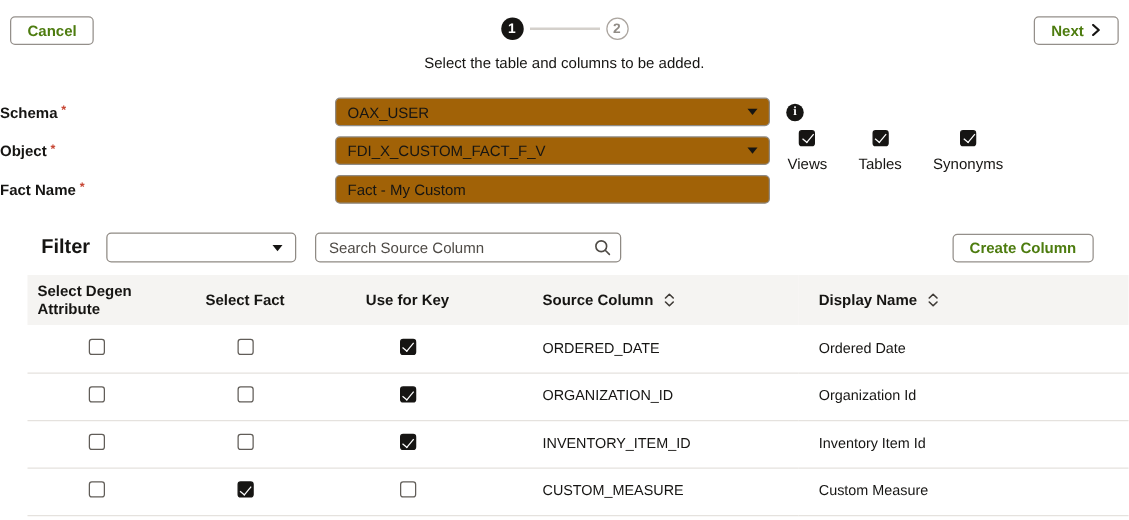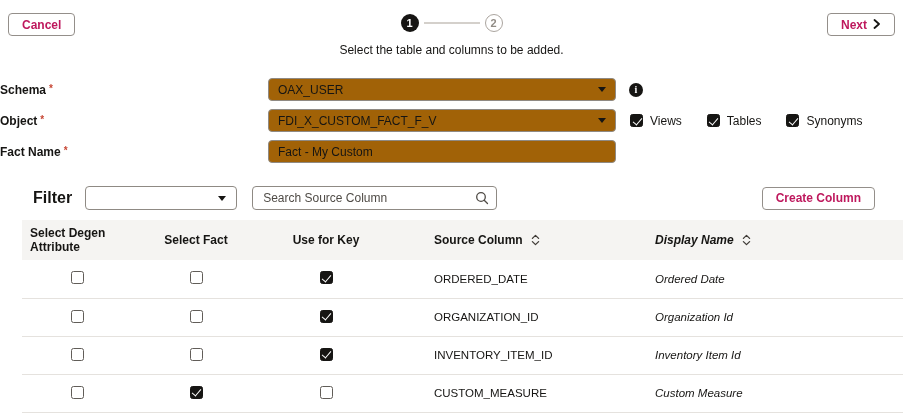--- a/index.html
+++ b/index.html
@@ -9,21 +9,21 @@
     font-family:"Liberation Sans", sans-serif;
     color:#161513; font-size:12px;
   }
 
   
   .topbar { position:relative; height:36px; padding-top:13px; }
   .btn {
     display:inline-flex; align-items:center; gap:6px;
     background:#fff; border:1px solid #948f8a; border-radius:4px;
     height:23px; padding:0 13px; font-size:12px; font-weight:700;
-    color:#be185d; cursor:pointer; font-family:inherit;
+    color:#4d7c0f; cursor:pointer; font-family:inherit;
   }
   .btn-cancel { position:absolute; left:8px; top:13px; }
   .btn-next   { position:absolute; right:8px; top:13px; }
   .stepper { position:absolute; left:50%; top:14px; transform:translateX(-50%);
              display:flex; align-items:center; }
   .step-circle { width:18px; height:18px; border-radius:50%;
     display:flex; align-items:center; justify-content:center;
     font-size:11px; font-weight:700; }
   .step-active   { background:#161513; color:#fff; }
   .step-inactive { background:#fff; border:1.5px solid #aba59f; color:#918c86; }
@@ -44,21 +44,21 @@
   .caret { width:0; height:0; border-left:4.5px solid transparent;
     border-right:4.5px solid transparent; border-top:5.5px solid #161513; }
   .text-input { border:none; outline:none; flex:1; font-size:12px;
     font-family:inherit; color:#161513; background:transparent; }
   .info-icon { width:14px; height:14px; border-radius:50%; background:#161513;
     color:#fff; font-size:10px; font-weight:700; display:inline-flex;
     align-items:center; justify-content:center; margin-left:13px;
     font-family:"Liberation Serif", serif; }
 
   .cbx-group { display:flex; align-items:center; margin-left:14px; gap:25px; }
-  .cbx-item { display:flex; align-items:center; gap:7px; cursor:pointer; }
+  .cbx-item { display:flex; align-items:center; gap:7px; cursor:pointer;flex-direction:column; }
 
   .cb { position:relative; display:inline-block; width:13px; height:13px;
     border:1.5px solid #615d58; border-radius:2.5px; background:#fff; cursor:pointer; }
   .cb.on { background:#161513; border-color:#161513; }
   .cb.on::after { content:""; position:absolute; left:3.5px; top:0.5px;
     width:4px; height:8px; border:solid #fff; border-width:0 1.7px 1.7px 0;
     transform:rotate(40deg); }
 
   
   .toolbar { display:flex; align-items:center; margin-top:23px; padding:0 28px 0 33px; }
@@ -79,21 +79,21 @@
   .grid { width:881px; margin:10px 0 0 22px; border-collapse:collapse; table-layout:fixed; }
   .grid thead th { background:#f5f4f2; font-size:12px; font-weight:700;
     text-align:left; height:40px; vertical-align:middle; padding:4px 8px; }
   .grid th.c-center, .grid td.c-center { text-align:center; }
   .grid th .th-inner { display:inline-flex; align-items:center; gap:8px; }
   .grid tbody td { height:38px; vertical-align:middle; font-size:11.5px;
     border-bottom:1px solid #e5e2de; padding:4px 8px; }
   .col1 { width:110px; } .col2 { width:128px; } .col3 { width:132px; }
   .col4 { width:247px; } .col5 { width:264px; }
   .grid th.pad-l, .grid td.pad-l { padding-left:42px; }
-  .grid th.pad-l2, .grid td.pad-l2 { padding-left:16px;font-style:italic; }
+  .grid th.pad-l2, .grid td.pad-l2 { padding-left:16px; }
   .sort-icon { display:inline-block; line-height:0; }
 </style>
 </head>
 <body>
 
 <div class="topbar">
   <button class="btn btn-cancel">Cancel</button>
 
   <div class="stepper">
     <div class="step-circle step-active">1</div>

